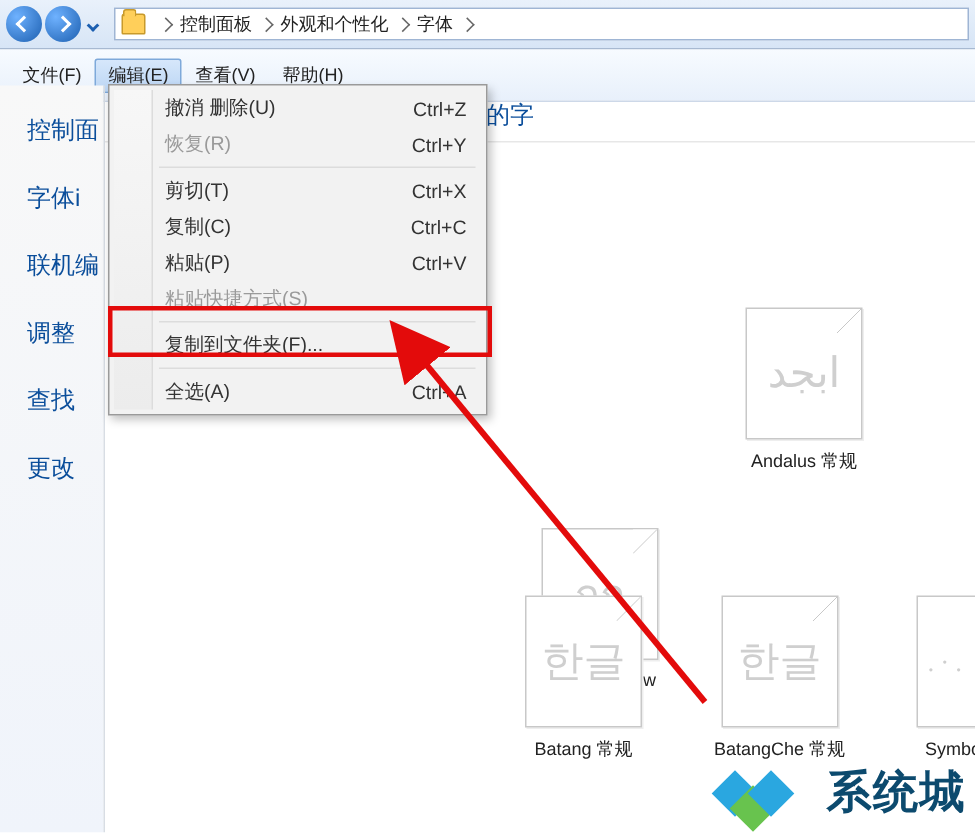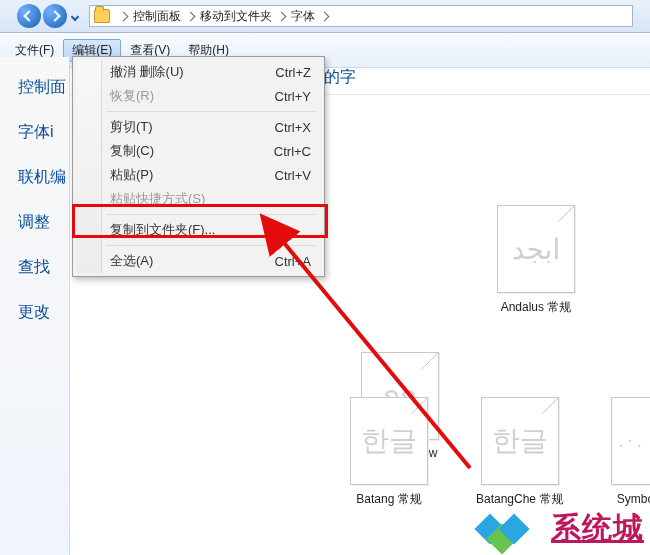--- a/index.html
+++ b/index.html
@@ -4,21 +4,21 @@
 <style>
   * { margin:0; padding:0; box-sizing:border-box; font-family:"Microsoft YaHei","SimSun",Tahoma,sans-serif; }
   html,body { width:650px; height:555px; overflow:hidden; background:#fff; }
   .window { position:relative; width:650px; height:555px; background:#fff; }
 
   
   .addrbar {
     height:33px; display:flex; align-items:center;
     background:linear-gradient(#e9f1fb,#d7e5f6);
     border-bottom:1px solid #a7b9d1;
-    padding:0 17px; font-size:12px; color:#333;
+    padding:0 4px; font-size:12px; color:#333;
   }
   .navbtn {
     width:24px; height:24px; border-radius:12px;
     background:radial-gradient(circle at 30% 30%,#6fb2ff,#1c5fb0);
     margin-right:2px; position:relative;
   }
   .navbtn.small { width:14px; height:24px; border-radius:0; background:transparent; }
   .navbtn::after{
     content:""; position:absolute; left:8px; top:8px;
     border:solid #fff; border-width:0 2px 2px 0; padding:3px;
@@ -104,22 +104,22 @@
   .pastebox{
     position:absolute; top:204px; left:72px; width:256px; height:34px;
     border:3px solid #e30b0b; pointer-events:none;
   }
   
   .arrow-svg{ position:absolute; left:250px; top:208px; pointer-events:none; }
 
   
   .wm{
     position:absolute; right:6px; bottom:6px; display:flex; align-items:center;
-    font-size:30px; font-weight:700; color:#be185d;
-    text-shadow:1px 1px 0 #fff; letter-spacing:1px;text-decoration:underline;
+    font-size:30px; font-weight:700; color:#0c4a6e;
+    text-shadow:1px 1px 0 #fff; letter-spacing:1px;
   }
   .wm .d{
     width:22px; height:22px; transform:rotate(45deg); margin-right:2px;
   }
   .wm .d1{ background:#2aa7e0; } .wm .d2{ background:#68c34e; position:relative; left:-12px; top:10px; }
   .wm .d3{ background:#2aa7e0; position:relative; left:-24px; }
 </style>
 </head>
 <body>
 
@@ -127,21 +127,21 @@
 
   <div class="addrbar">
     <div class="navbtn back"></div>
     <div class="navbtn fwd"></div>
     <div class="navbtn small"></div>
     <div class="addrbox">
       <span class="folder-icon"></span>
       <span class="tri"></span>
       <span class="crumb">控制面板</span>
       <span class="tri"></span>
-      <span class="crumb">移动到文件夹</span>
+      <span class="crumb">外观和个性化</span>
       <span class="tri"></span>
       <span class="crumb">字体</span>
       <span class="tri"></span>
     </div>
   </div>
 
   <div class="menubar">
     <div class="menuitem">文件(F)</div>
     <div class="menuitem open">编辑(E)</div>
     <div class="menuitem">查看(V)</div>

